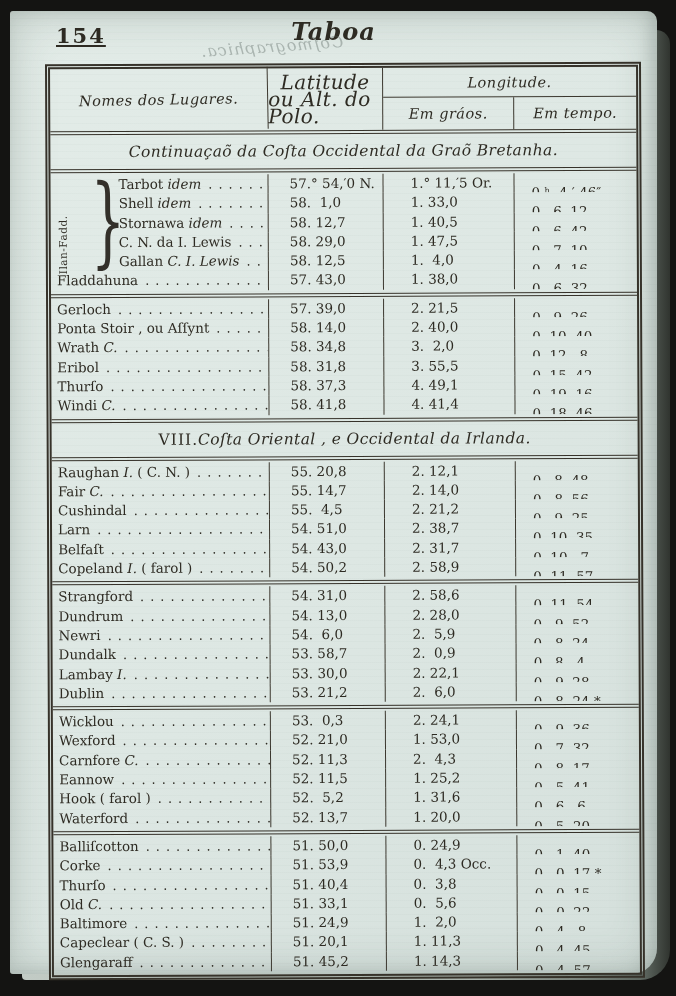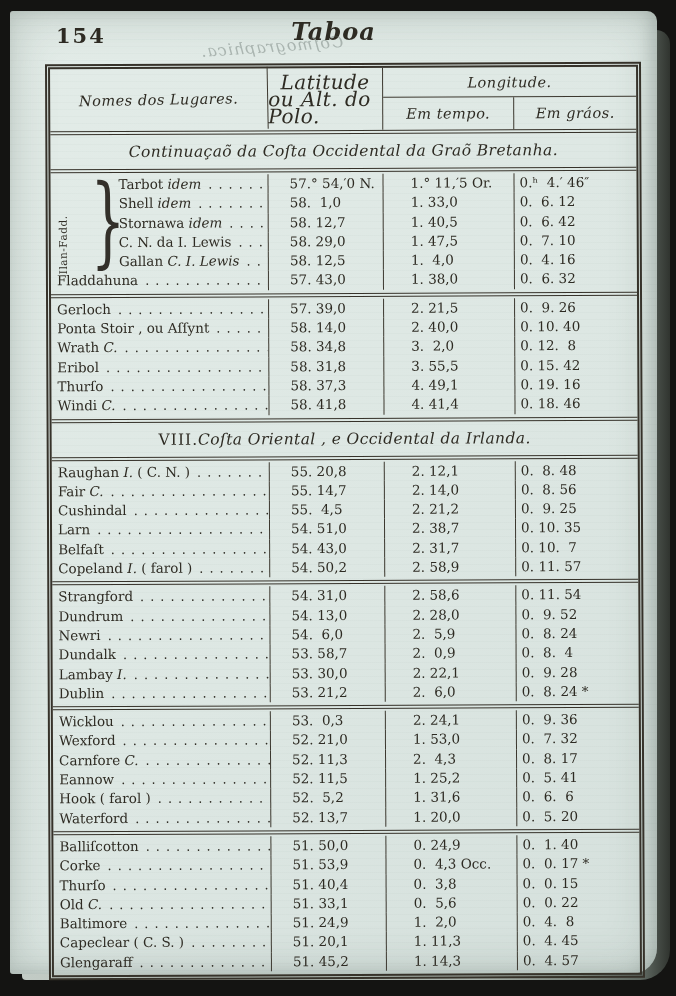--- a/index.html
+++ b/index.html
@@ -7,21 +7,21 @@
         font-family:"DejaVu Serif","Liberation Serif",serif;color:#2e2b23;}
   .underpage{position:absolute;left:22px;top:30px;width:648px;height:950px;
         background:linear-gradient(to right,#c2cbc5 0%,#aab3ac 70%,#5d665f 96%,#30342f 100%);
         border-radius:4px 14px 30px 4px;}
   .page{position:absolute;left:10px;top:11px;width:647px;height:963px;
         background:
           repeating-linear-gradient(to bottom, rgba(130,150,140,.045) 0 1px, rgba(0,0,0,0) 1px 7px),
           linear-gradient(135deg,#e3ece8 0%,#dde7e3 55%,#d5e0dc 100%);
         border-radius:3px 10px 26px 3px;
         box-shadow:inset 0 0 46px rgba(70,85,75,.28), inset -6px 0 14px rgba(70,85,75,.18);}
-  .pgnum{position:absolute;left:46px;top:12px;font-size:21px;letter-spacing:2px;font-weight:600;}
+  .pgnum{position:absolute;left:46px;top:12px;font-size:21px;letter-spacing:2px;font-weight:600;text-decoration:underline;}
   .rtitle{position:absolute;left:0;top:6px;width:100%;text-align:center;
         font-style:italic;font-weight:600;font-size:24px;letter-spacing:1px;}
   .bleed{position:absolute;left:190px;top:26px;font-style:italic;font-size:16px;
         color:rgba(85,98,92,.38);transform:scaleX(-1) rotate(4deg);letter-spacing:1px;}
 
   .tbl{position:absolute;left:37px;top:52px;width:586px;
         border:5px double #36322a;transform:rotate(-0.25deg);background:transparent;}
   .thead{display:grid;grid-template-columns:218px 115px 1fr;border-bottom:4px double #36322a;height:62px;}
   .th{border-right:1.3px solid #3c382f;display:flex;align-items:center;justify-content:center;
         font-style:italic;font-size:14.5px;letter-spacing:.5px;}
@@ -39,21 +39,21 @@
   .group{position:relative;padding:2px 0 3px 0;}
   .group + .group{border-top:4px double #36322a;}
   .group + .band{border-top:4px double #36322a;}
 
   .row{display:grid;grid-template-columns:218px 115px 131px 1fr;height:19.3px;line-height:19.3px;}
   .c{overflow:hidden;font-size:13.5px;white-space:pre;}
   .c.name{border-right:1.3px solid #3c382f;display:flex;align-items:baseline;padding-left:6px;white-space:nowrap;}
   .c.name.indent{padding-left:68px;}
   .c.lat{border-right:1.3px solid #3c382f;padding-left:21px;}
   .c.gr{border-right:1.3px solid #3c382f;padding-left:27px;}
-  .c.tm{padding-left:5px;}
+  .c.tm{padding-left:17px;margin-top:10px;}
   .nm{flex:0 0 auto;}
   .leader{flex:1 1 auto;overflow:hidden;white-space:nowrap;letter-spacing:6px;padding-left:7px;font-size:13px;}
   .side-label{position:absolute;left:6px;top:7px;height:94px;writing-mode:vertical-rl;
         transform:rotate(180deg);font-size:10.5px;letter-spacing:.5px;display:flex;align-items:center;}
   .brace{position:absolute;left:40px;top:-1px;font-size:99px;line-height:97px;height:97px;
         transform:scaleX(.55);transform-origin:left center;font-weight:400;color:#33302a;}
 </style>
 </head>
 <body>
 
@@ -67,22 +67,22 @@
     <div class="tbl">
       <div class="thead">
         <div class="th th-names">Nomes dos Lugares.</div>
         <div class="th th-lat">
           <span>Latitude</span>
           <span>ou Alt. do Polo.</span>
         </div>
         <div class="th th-lon">
           <div class="lon-top">Longitude.</div>
           <div class="lon-sub">
+            <div class="sub">Em gráos.</div>
             <div class="sub">Em tempo.</div>
-            <div class="sub">Em gráos.</div>
           </div>
         </div>
       </div>
       <div id="tbody">
           <div class="band">
             <span class="sec-ttl">Continuaçaõ da Coſta Occidental da Graõ Bretanha.</span>
           </div>
           <div class="group">
             <div class="side-label">Ilan-Fadd.</div>
             <div class="brace">}</div>

